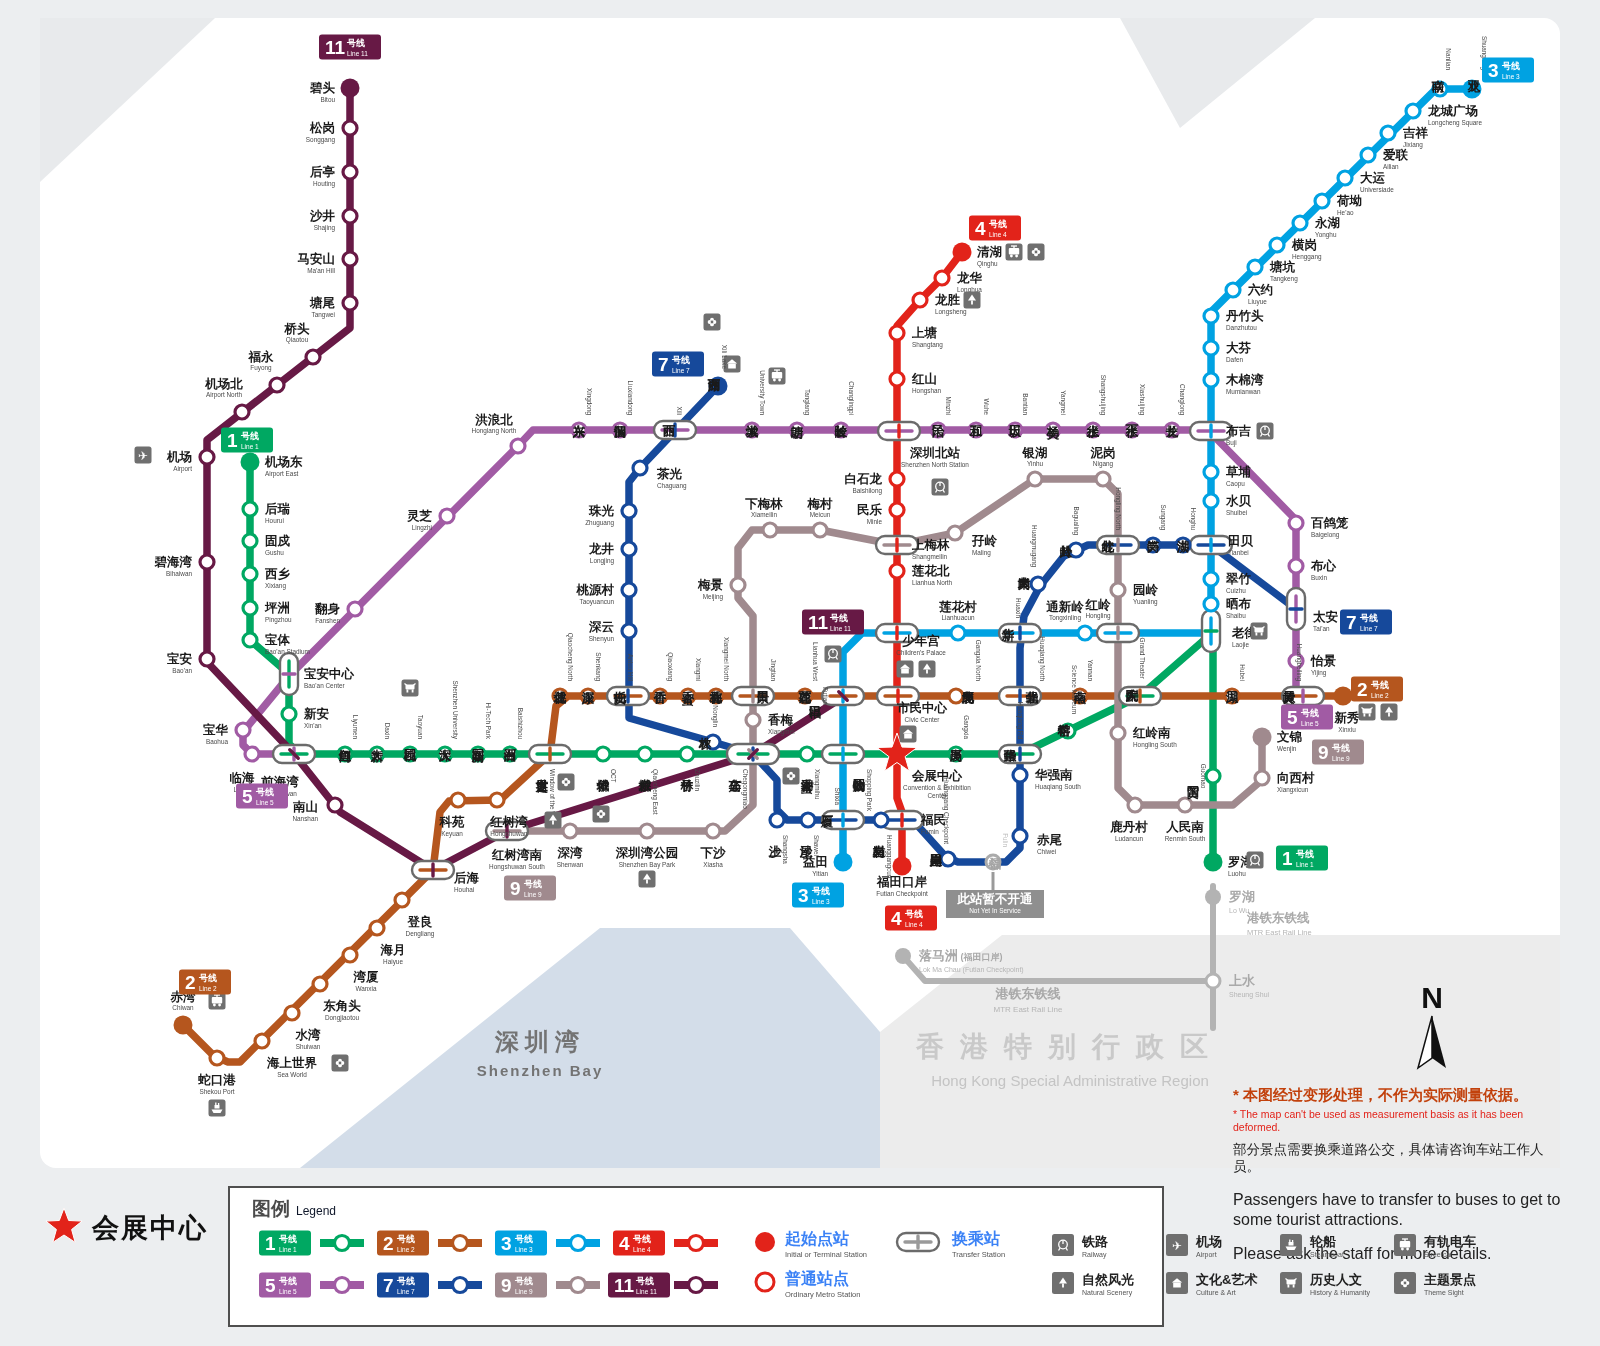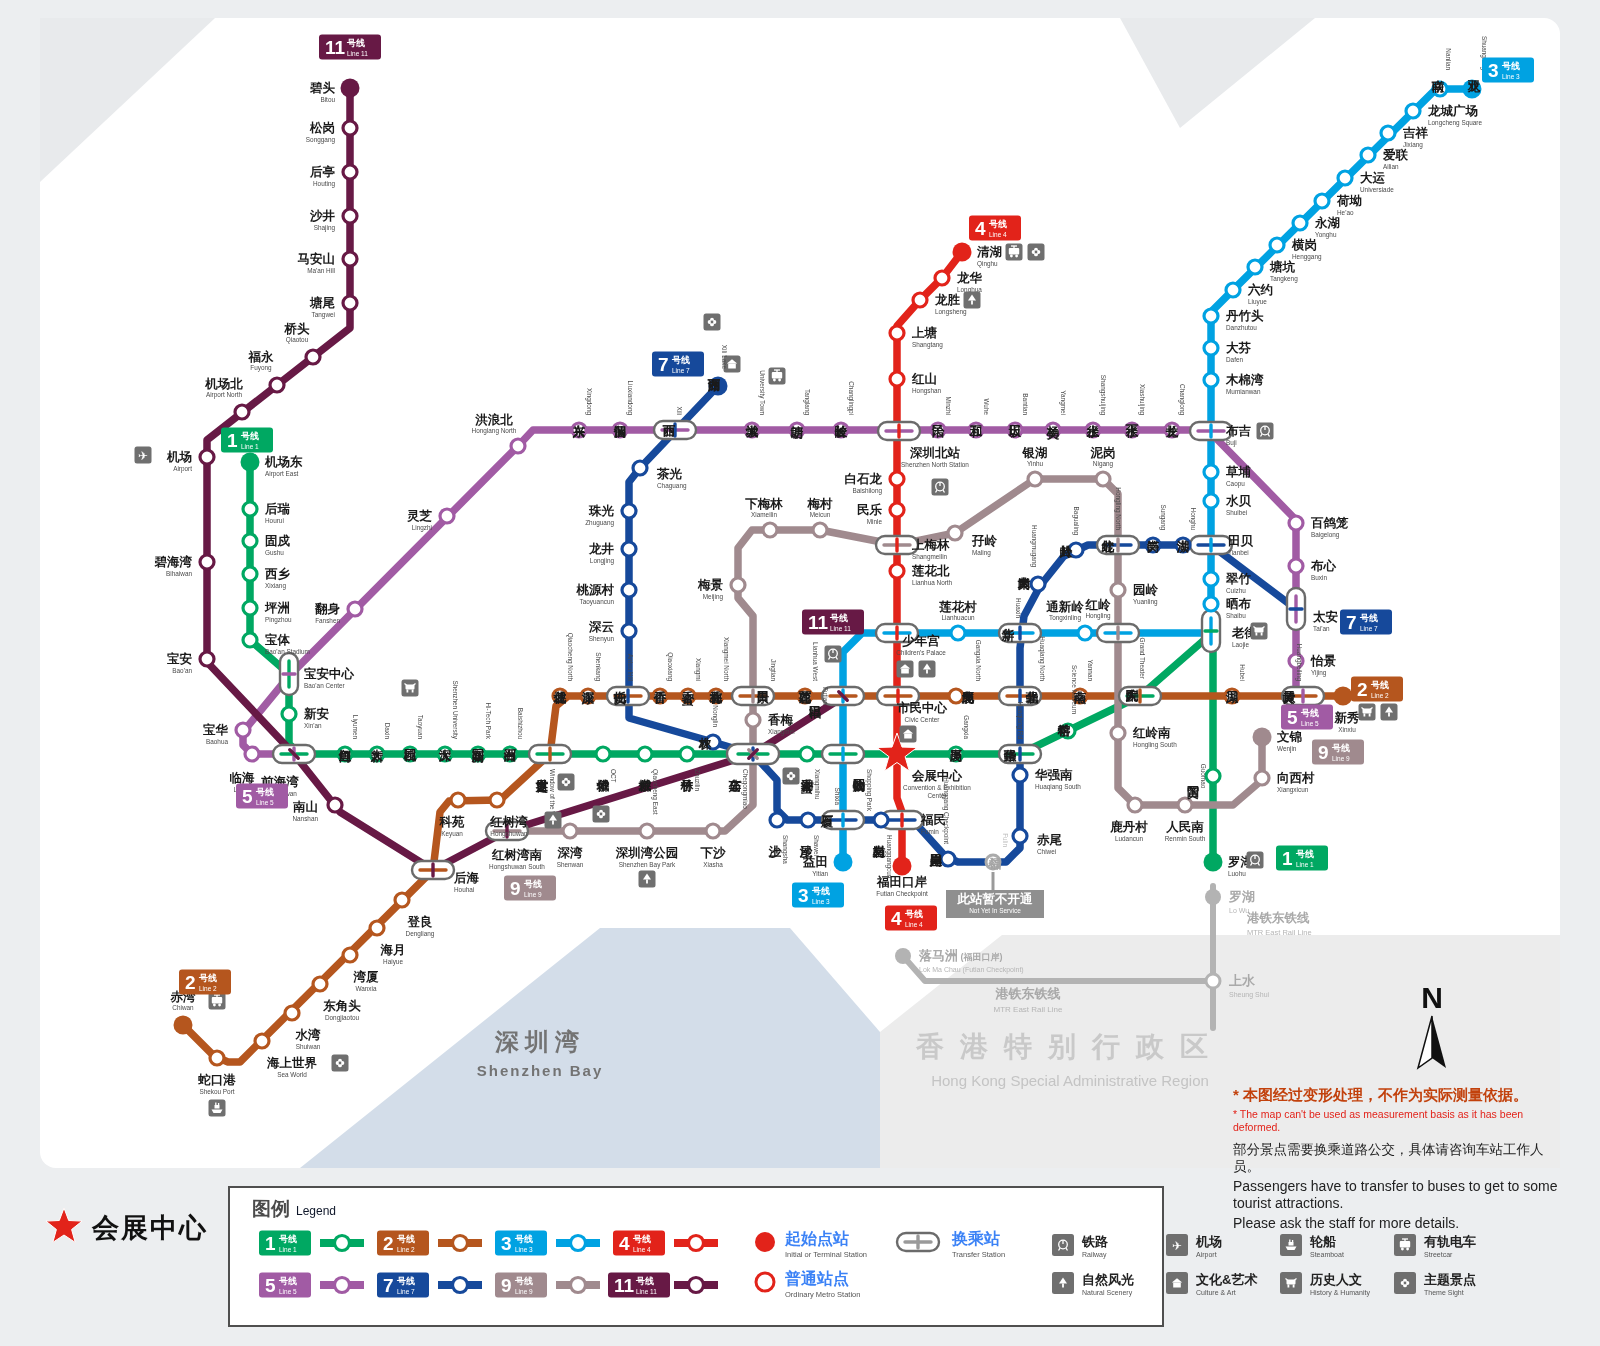--- a/index.html
+++ b/index.html
@@ -14,21 +14,21 @@
   .bay{position:absolute;left:430px;top:998px;width:220px;text-align:center;color:#737373;font-weight:bold;margin-top:28px;}
   .bay .zh{font-size:24px;letter-spacing:6px;}
   .bay .en{font-size:15px;letter-spacing:2px;margin-top:4px;}
   .hk{position:absolute;left:850px;top:1028px;width:440px;text-align:center;color:#c9c9c9;}
   .hk .zh{font-size:28px;letter-spacing:16px;font-weight:bold;}
   .hk .en{font-size:15px;margin-top:6px;color:#c4c4c4;}
   .notes{position:absolute;left:1233px;top:1086px;width:330px;line-height:1.25;}
   .notes .n1{color:#c2410c;font-size:15px;font-weight:bold;}
   .notes .n2{color:#e2231a;font-size:10.5px;margin-top:3px;}
   .notes .n3{color:#222;font-size:13.5px;font-weight:normal;margin-top:8px;}
-  .notes .n4{color:#222;font-size:14px;margin-top:2px;}
+  .notes .n4{color:#222;font-size:16px;margin-top:14px;}
   .landmark{position:absolute;left:44px;top:1206px;display:flex;align-items:center;gap:8px;}
   .landmark .txt{font-size:27px;font-weight:bold;color:#111;letter-spacing:2px;}
   .legend{position:absolute;left:228px;top:1186px;width:936px;height:141px;background:#fff;
     border:2px solid #4f4f4f;box-sizing:border-box;padding:8px 20px 6px 22px;}
   .lg-title{display:flex;align-items:baseline;gap:6px;margin-bottom:4px;}
   .lg-title .zh{font-size:19px;color:#4a4a4a;font-weight:bold;}
   .lg-title .en{font-size:12px;color:#0f172a;}
   .lg-body{display:flex;align-items:center;gap:14px;}
   .lg-lines{display:grid;grid-template-columns:repeat(4,118px);grid-row-gap:12px;}
   .lg-chip{display:flex;align-items:center;}

